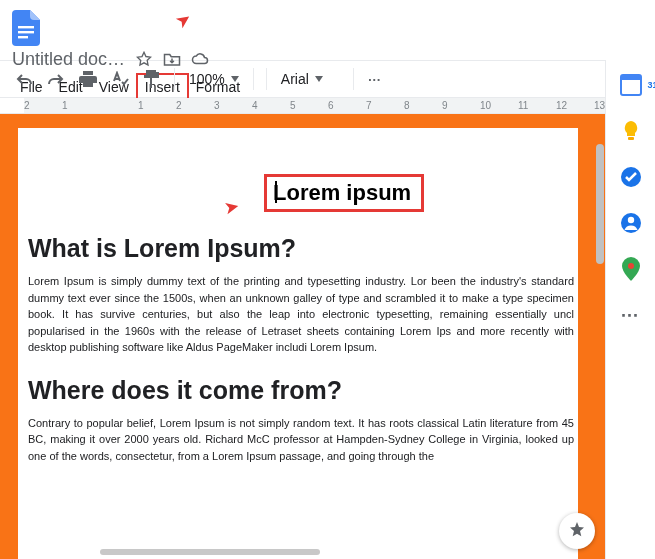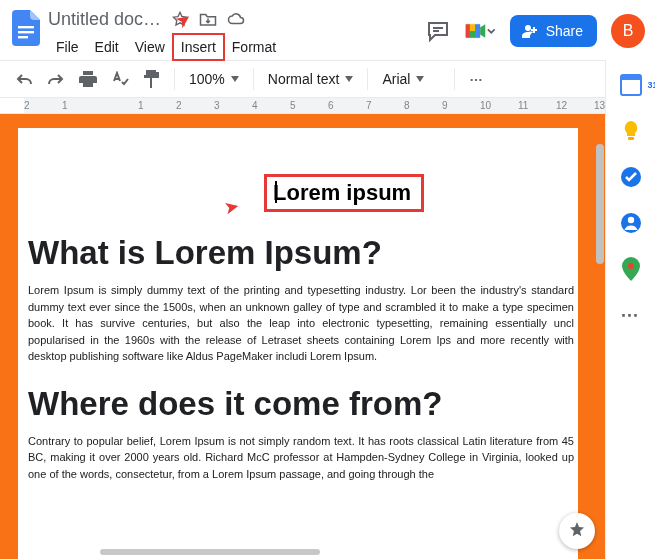--- a/index.html
+++ b/index.html
@@ -13,20 +13,21 @@
     overflow: hidden;
     position: relative;
   }
 
   
   .header {
     display: flex;
     align-items: flex-start;
     padding: 6px 10px 0 8px;
     height: 60px;
+    flex-direction: column;
   }
   .doc-icon {
     width: 36px; height: 36px;
     display:flex; align-items:center; justify-content:center;
     margin-top: 4px;
   }
   .title-menu { flex: 1; margin-left: 4px; }
   .title-row {
     display: flex; align-items: center; gap: 10px;
     height: 26px;
@@ -140,21 +141,21 @@
     position:relative;
   }
   .cursor-bar {
     position:absolute;
     left: 8px; top: 4px;
     width: 2px; height: 22px;
     background:#000;
   }
 
   .heading {
-    font-size: 33px;
+    font-size: 25px;
     color:#202124;
     margin: 0 0 10px 0;
   }
   .para {
     font-size: 11px;
     color:#202124;
     line-height: 1.5;
     text-align: justify;
     margin: 0 0 20px 0;
     padding-right: 4px;
@@ -327,26 +328,20 @@
       </svg>
   </span>
   <span class="tb-sep"></span>
   <span class="tb-drop">
     <span>100%</span>
     <svg class="caret" width="8" height="6" viewBox="0 0 8 6">
         <path d="M0 0h8L4 6z" fill="#5f6368"></path>
       </svg>
   </span>
   <span class="tb-sep"></span>
-  <span class="tb-drop" style="min-width:90px">
-    <span>Normal text</span>
-    <svg class="caret" width="8" height="6" viewBox="0 0 8 6">
-        <path d="M0 0h8L4 6z" fill="#5f6368"></path>
-      </svg>
-  </span>
   <span class="tb-sep"></span>
   <span class="tb-drop" style="min-width:70px">
     <span>Arial</span>
     <svg class="caret" width="8" height="6" viewBox="0 0 8 6">
         <path d="M0 0h8L4 6z" fill="#5f6368"></path>
       </svg>
   </span>
   <span class="tb-sep"></span>
   <span class="tb-more">⋯</span>
 </div>

